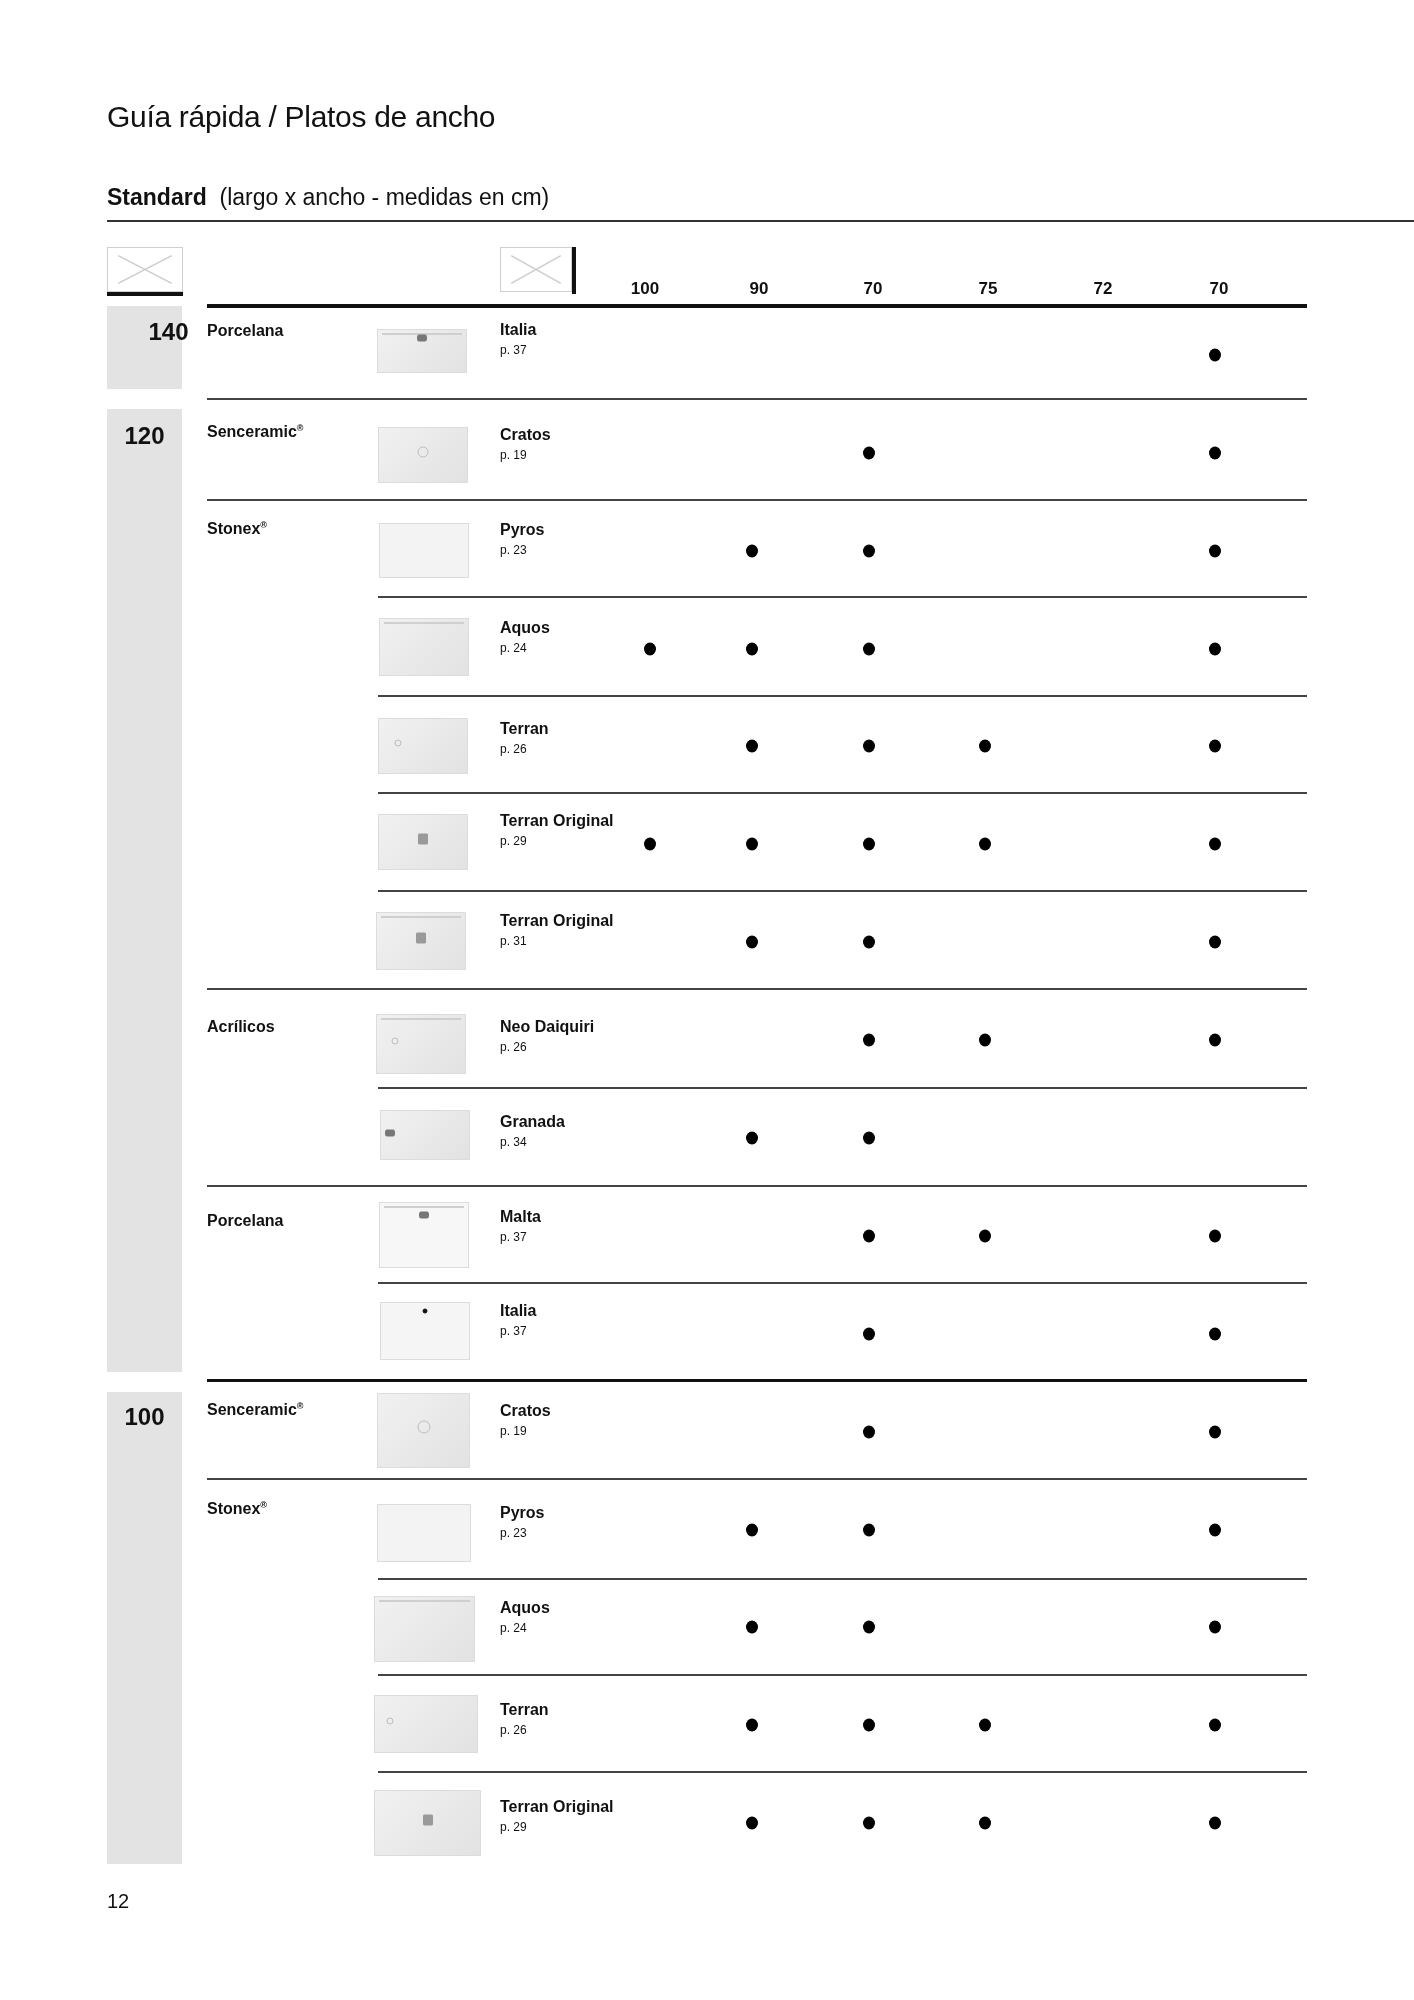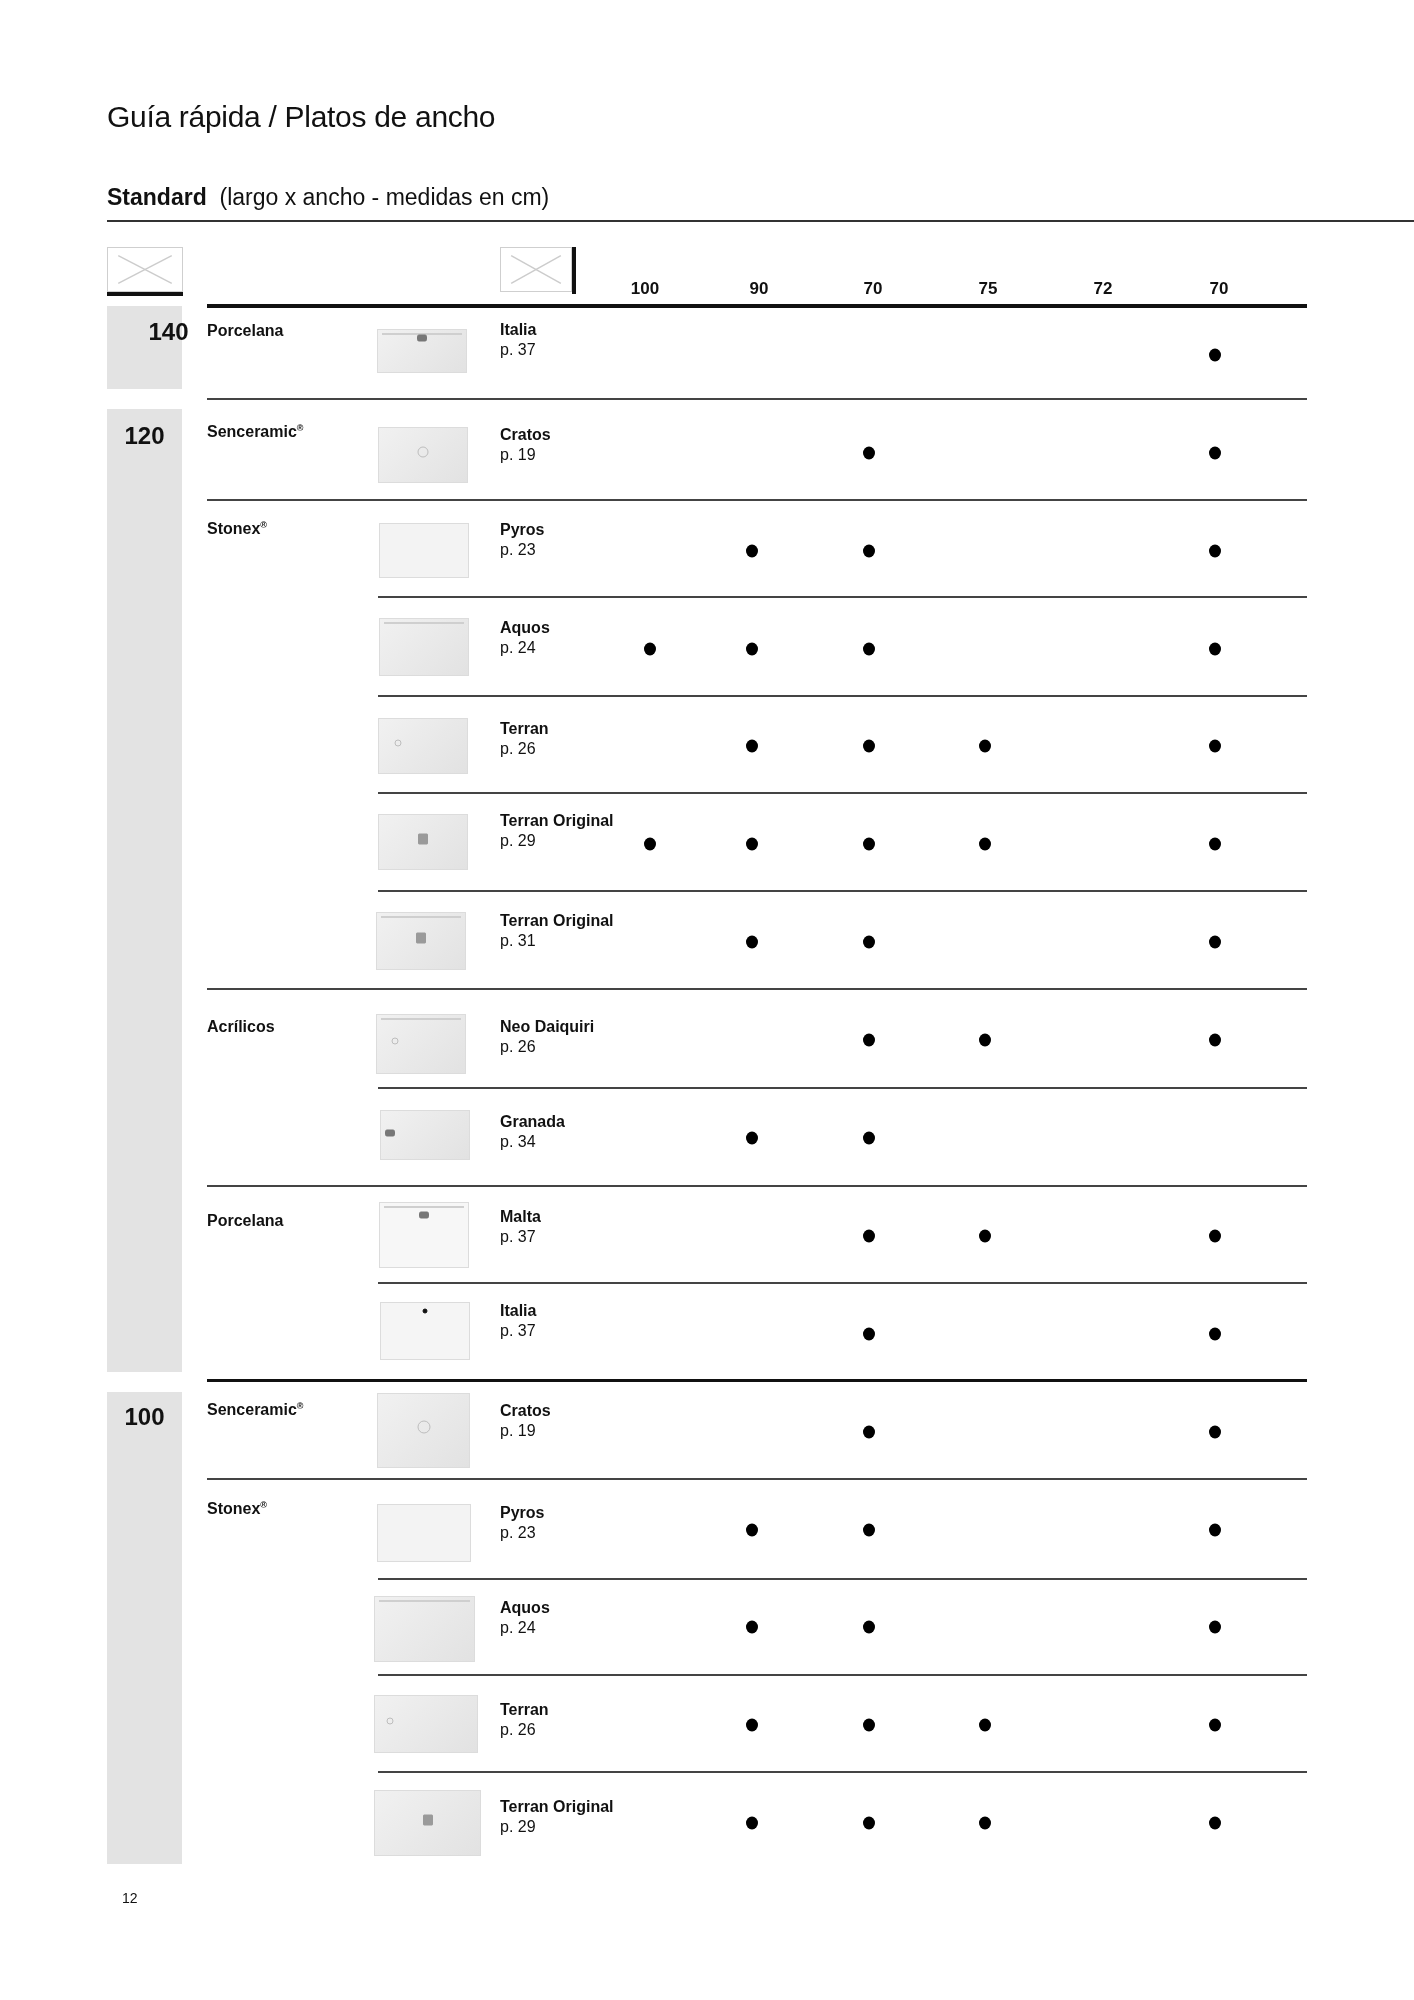--- a/index.html
+++ b/index.html
@@ -20,25 +20,25 @@
     .material sup { font-size: 9px; }
     .thumb { width: 90px; height: 56px; background: linear-gradient(135deg,#f1f1f1,#e2e2e2);
              border: 1px solid #dcdcdc; box-sizing: border-box; }
     .thumb .drain { position: absolute; left: 50%; top: 45%; width: 9px; height: 9px;
                     border: 1.5px solid #bdbdbd; border-radius: 50%; transform: translate(-50%,-50%); }
     .thumb .drain.square { border-radius: 1px; background: #9a9a9a; border-color: #9a9a9a; width: 8px; height: 9px; }
     .thumb .drain.small { width: 5px; height: 5px; left: 22%; }
     .thumb .drain.slot { width: 8px; height: 5px; border-radius: 2px; background: #777; border-color: #777; top: 18%; }
     .thumb .rim { position: absolute; left: 4px; right: 4px; top: 3px; height: 2px; background: #cfcfcf; }
     .prod-name { font-size: 16px; font-weight: 700; line-height: 20px; }
-    .prod-page { font-size: 16px; line-height: 20px; }
+    .prod-page { font-size: 12px; line-height: 20px; }
     .dot { width: 12px; height: 13px; border-radius: 50%; background: #000; transform: translate(-50%,-50%); }
     .row-rule { height: 2px; background: #444; }
     .row-rule.thick { height: 3px; background: #111; }
-    .page-num { left: 107px; top: 1890px; font-size: 14px; margin-left: 15px; }
+    .page-num { left: 107px; top: 1890px; font-size: 20px; }
   </style>
 </head>
 <body>
 
 <div class="abs title">Guía rápida / Platos de ancho</div>
 <div class="abs subtitle">
   <b>Standard</b>&nbsp;
   <span>(largo x ancho - medidas en cm)</span>
 </div>
 <div class="abs top-rule"></div>

